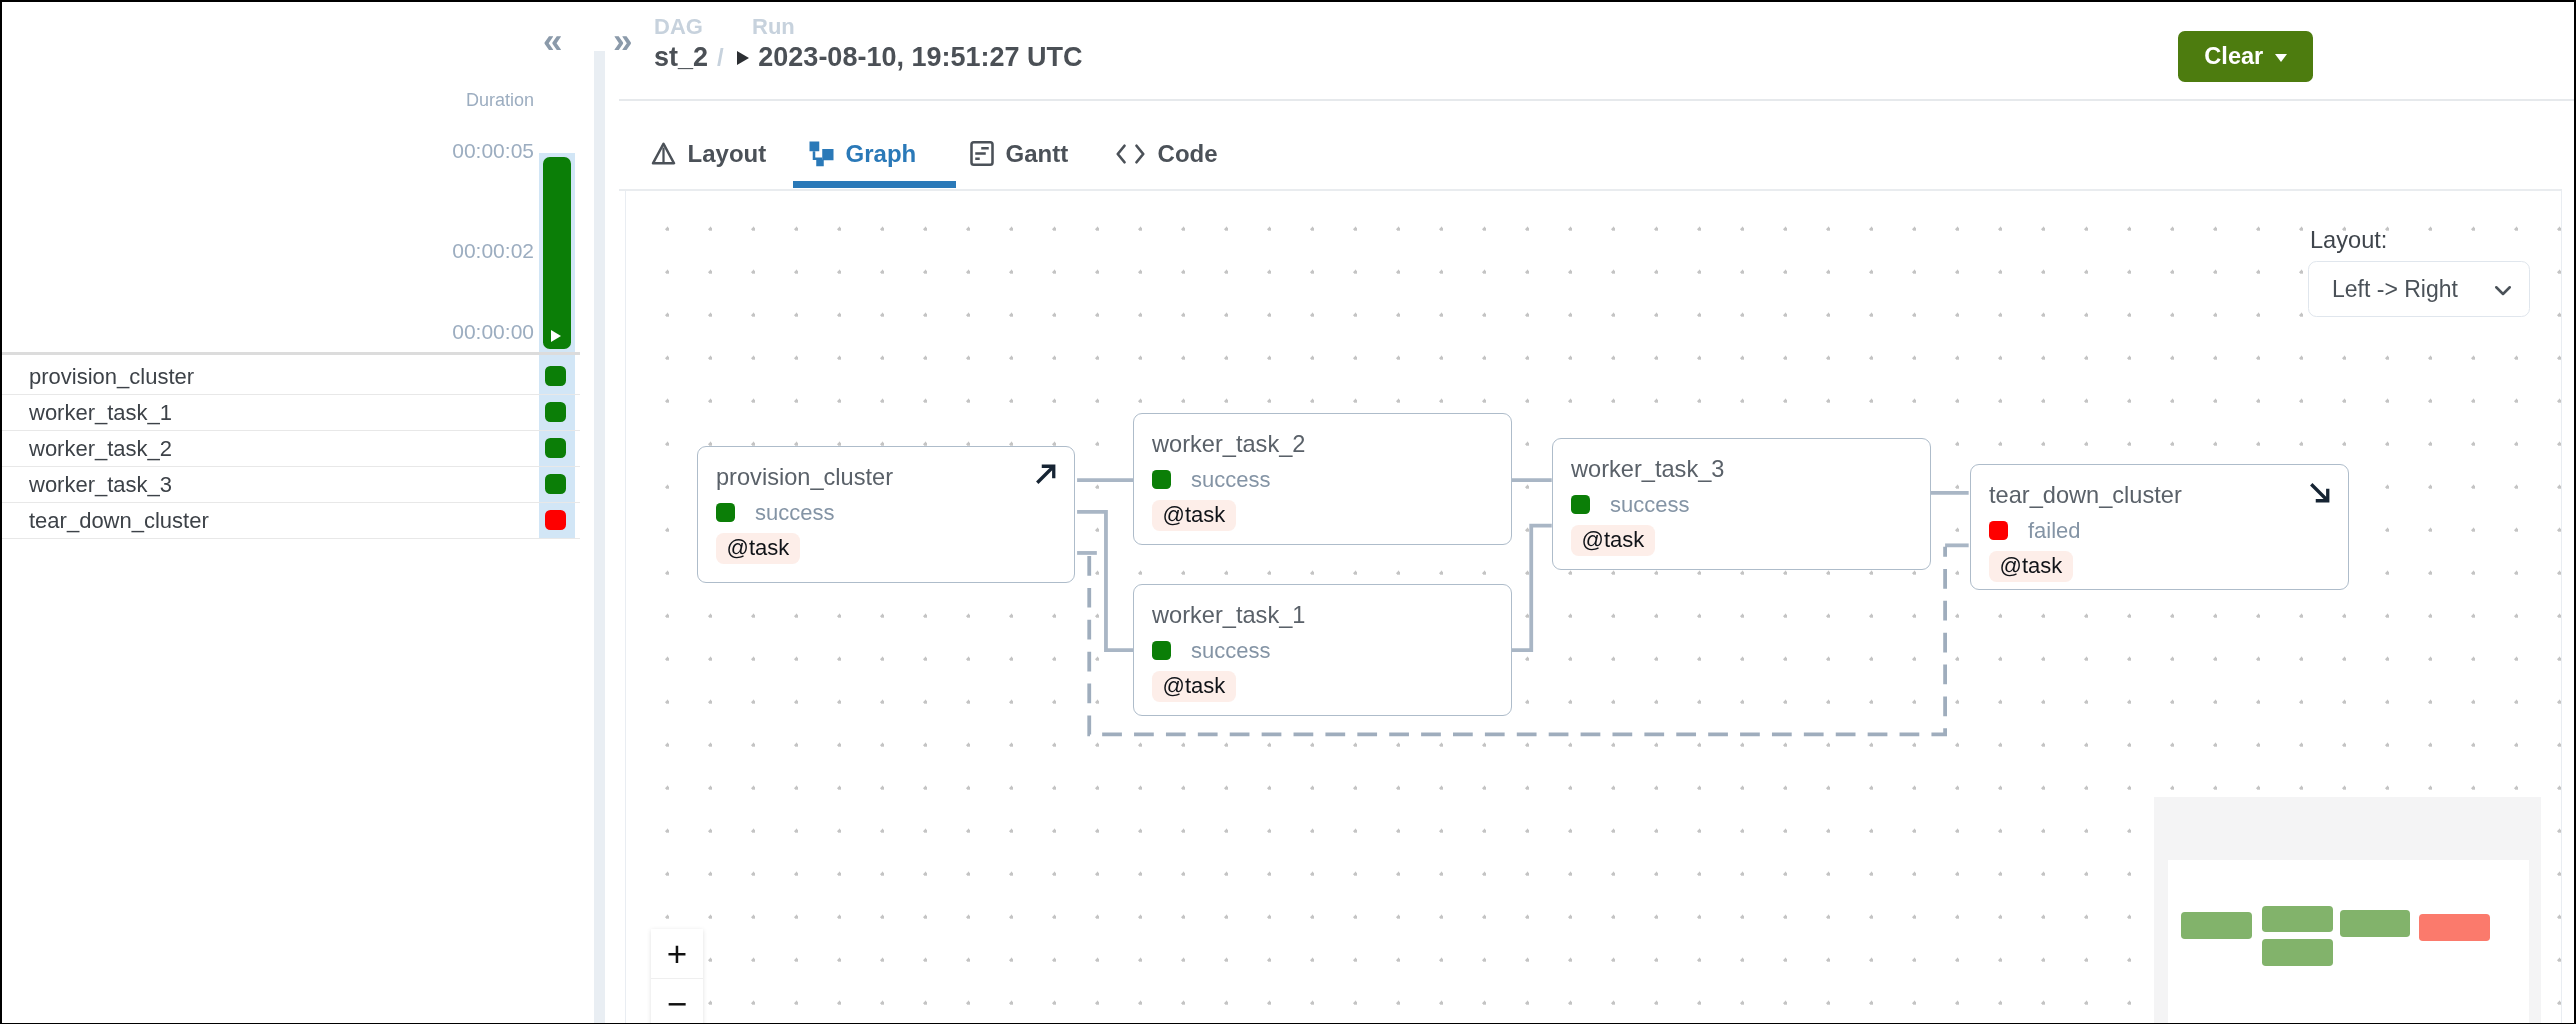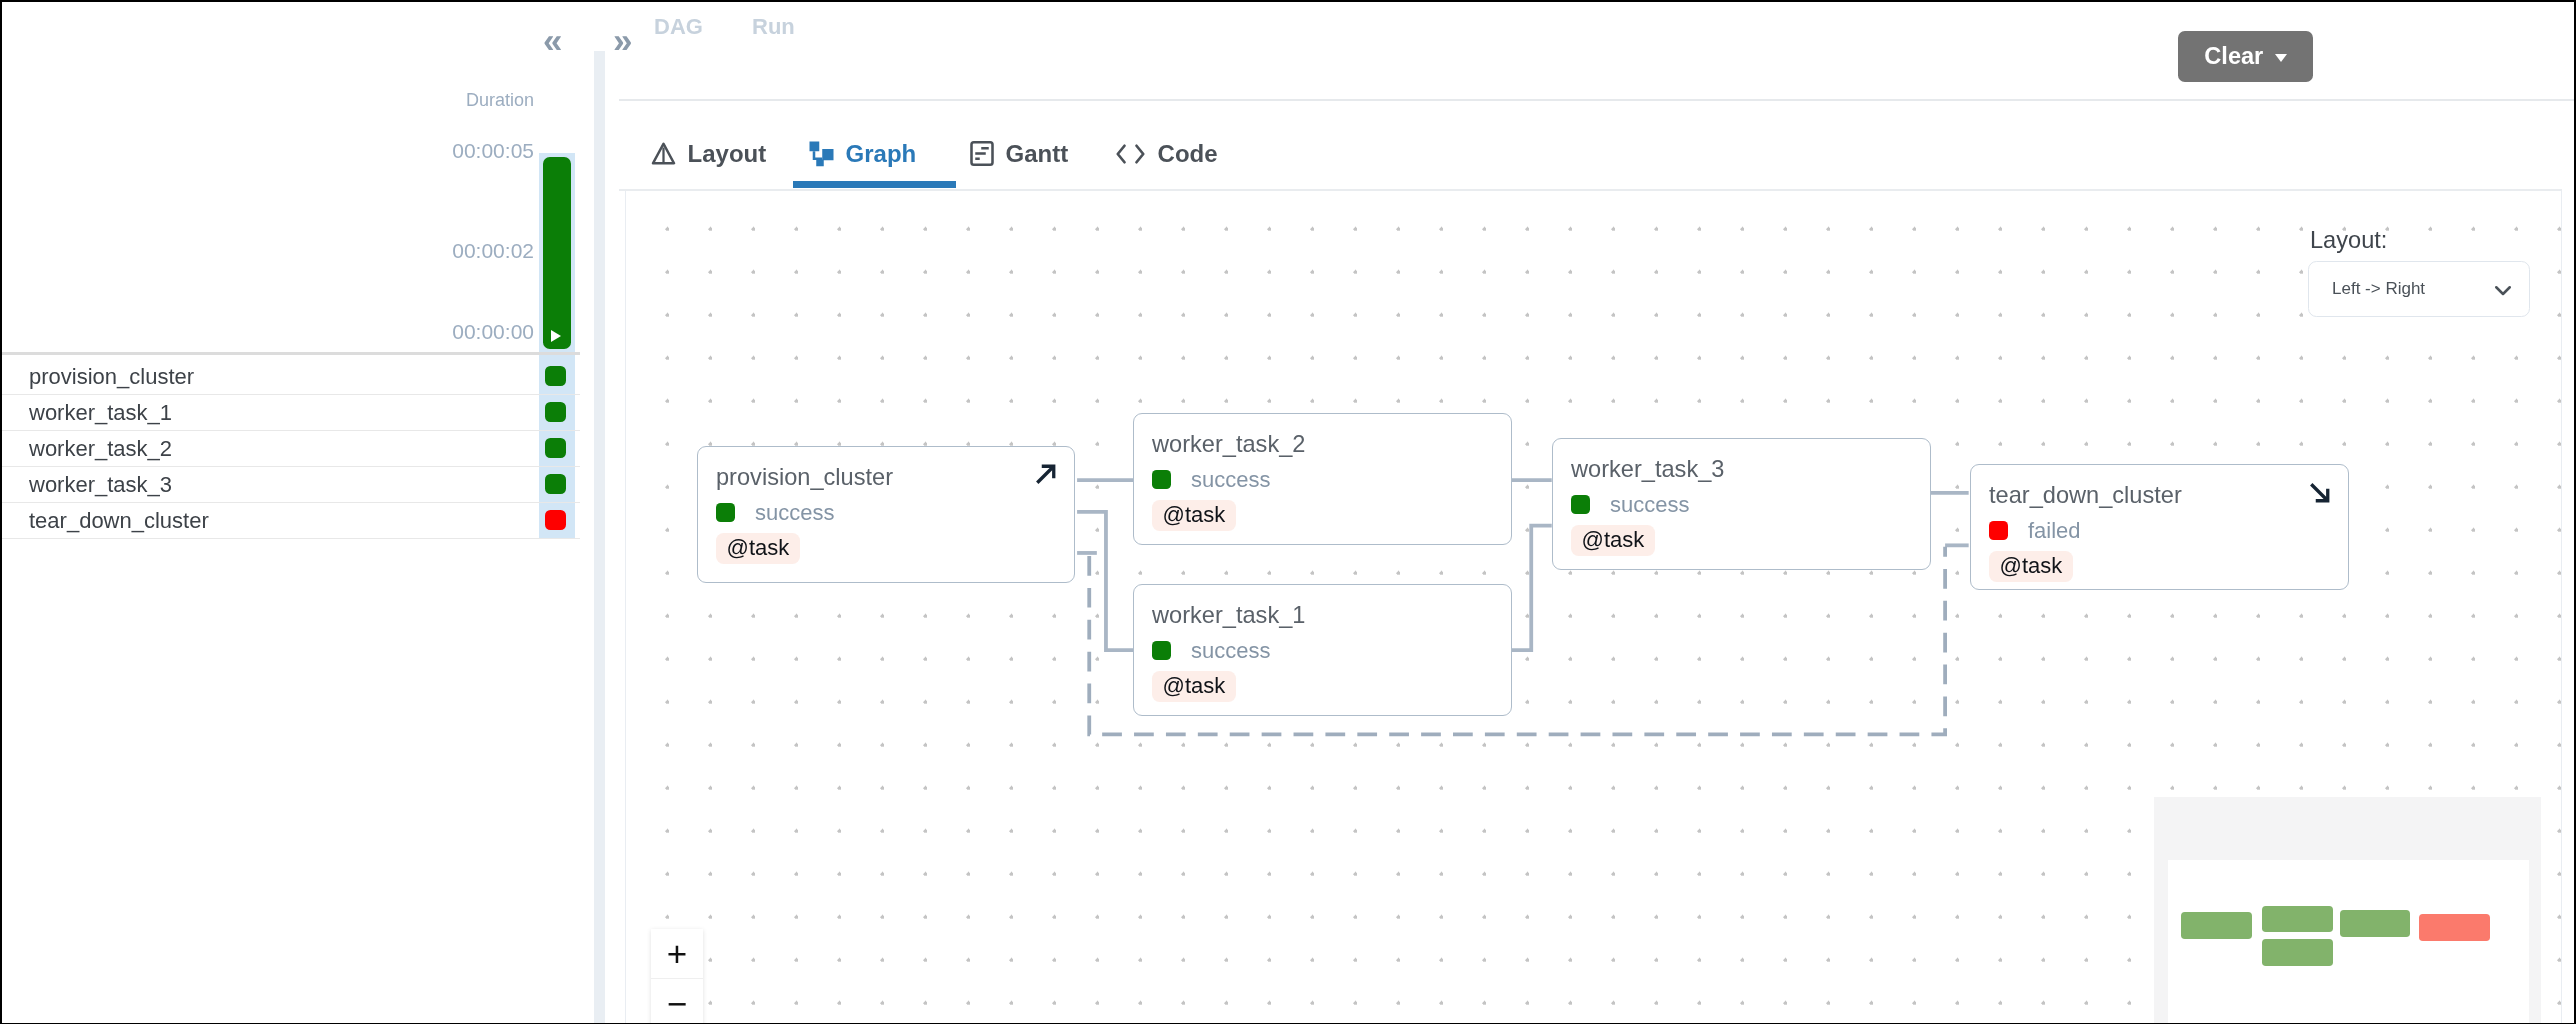--- a/index.html
+++ b/index.html
@@ -62,21 +62,21 @@
   .node .arrow{position:absolute;top:13.7px;right:15px;}
   #node-0{left:71px;top:255px;width:378px;height:137px;}
   #node-1{left:507px;top:222px;width:379px;height:132px;}
   #node-2{left:507px;top:393px;width:379px;height:132px;}
   #node-3{left:926px;top:247px;width:379px;height:132px;}
   #node-4{left:1344px;top:273px;width:379px;height:126px;}
   
   #layout-label{position:absolute;left:1684px;top:36px;font-size:23.6px;color:#3f454c;}
   #layout-select{position:absolute;left:1682px;top:70px;width:222px;height:56px;border:1.5px solid #e0e6ed;border-radius:8.4px;
     background:#fff;display:flex;align-items:center;cursor:pointer;}
-  #layout-select .val{margin-left:23px;font-size:17px;color:#4a5158;}
+  #layout-select .val{margin-left:23px;font-size:23px;color:#4a5158;}
   #layout-select svg{position:absolute;right:16.7px;top:23px;}
   
   #zoom-ctl{position:absolute;left:25px;top:738px;width:52px;background:#fff;box-shadow:0 0.8px 4.6px rgba(0,0,0,.12);}
   .zbtn{width:52px;height:50px;display:flex;align-items:center;justify-content:center;font-size:35px;color:#111;
     background:#fff;border-bottom:0.8px solid #efefef;cursor:pointer;}
   
   #minimap{position:absolute;left:1528px;top:606px;width:387px;height:228px;background:#f4f4f5;cursor:pointer;}
   #minimap .viewport{position:absolute;left:13.7px;top:63px;width:361px;height:165px;background:#fff;}
   .mm{position:absolute;border-radius:3.8px;}
   .mm.g{background:#82b36b;} .mm.r{background:#fb7a6c;}
@@ -125,21 +125,27 @@
       </div>
     </div>
     <div class="collapse-btn">«</div>
   </div>
 
   <div id="panel-divider"></div>
 
   <div class="expand-btn">»</div>
   <div class="crumb" id="crumb-dag">DAG</div>
   <div class="crumb" id="crumb-run">Run</div>
-  <div class="hdr-btn" id="btn-clear" style="background-color: #737373;">
+  <div id="title-line">
+    <span class="dag-id">st_2</span>
+    <span class="slash">/</span>
+    <span class="play-tri"></span>
+    <span class="run-ts">2023-08-10, 19:51:27 UTC</span>
+  </div>
+  <div class="hdr-btn" id="btn-clear" style="background-color: #4d7c0f;">
     <span>Clear</span>
     <span class="caret-down"></span>
   </div>
   <div id="header-divider"></div>
 
   <div class="tab" id="tab-0">
     <svg width="27" height="27" viewBox="0 0 36 36">
       <path d="M18 5 L32 31 H4 Z" fill="none" stroke="#4b5158" stroke-width="3.4" stroke-linejoin="round"></path>
       <line x1="18" y1="10" x2="18" y2="30" stroke="#4b5158" stroke-width="3"></line>
     </svg>

